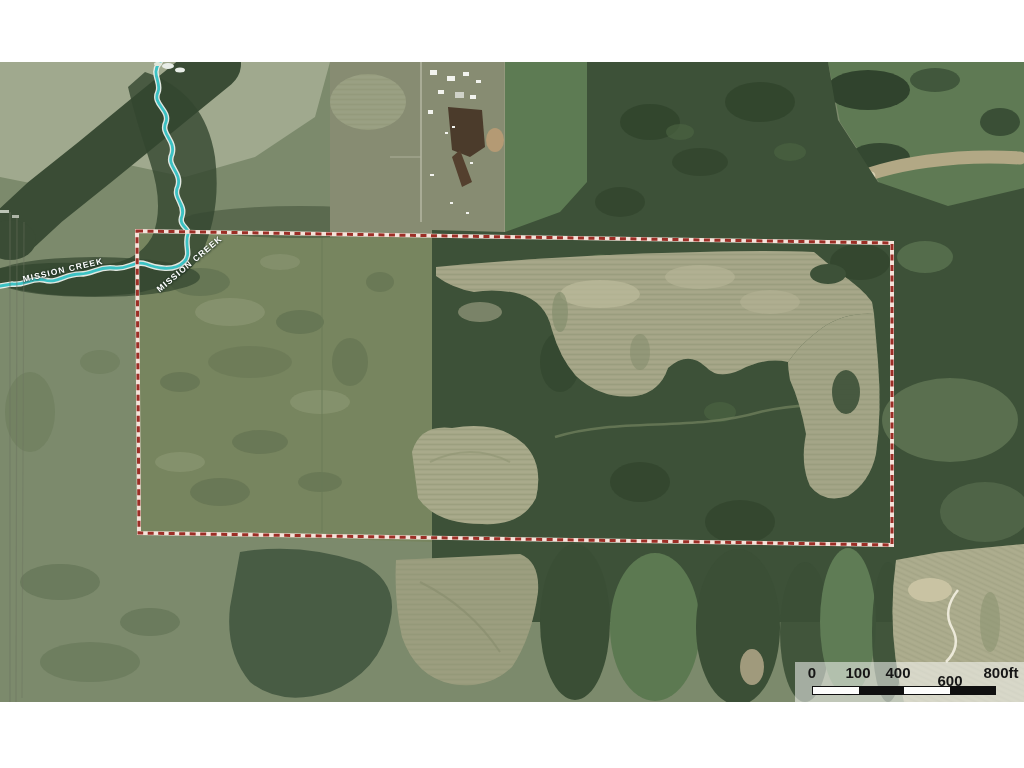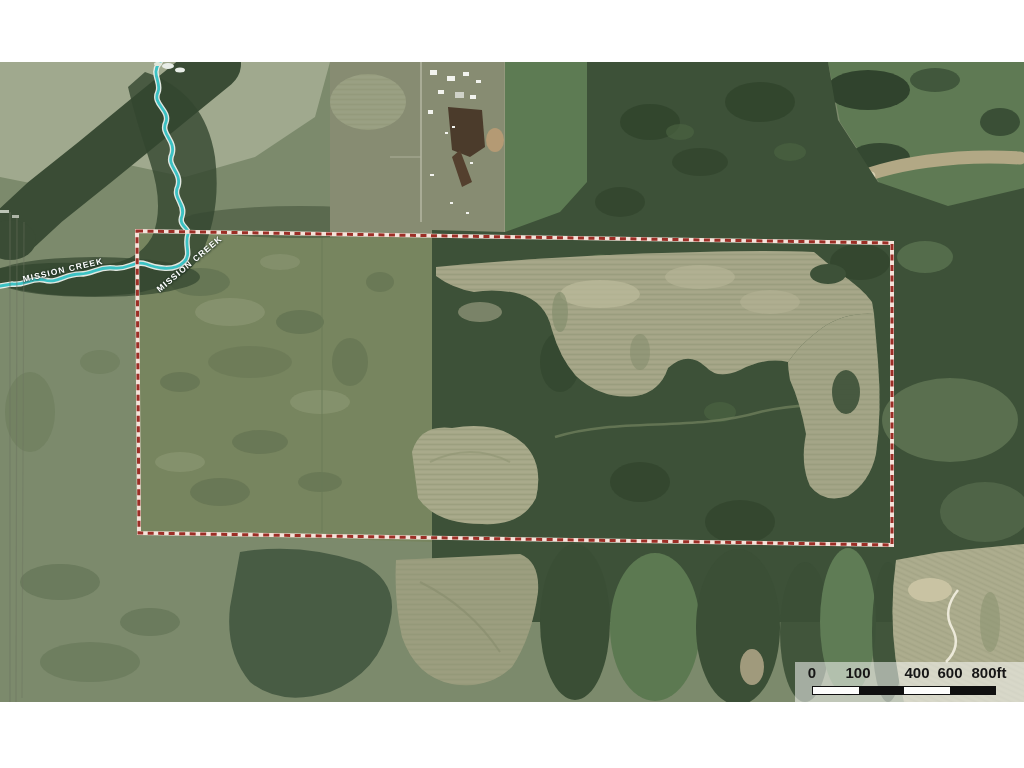--- a/index.html
+++ b/index.html
@@ -10,22 +10,22 @@
   .photo svg{position:absolute;left:0;top:0;}
   .creek-label{position:absolute;color:#ffffff;font-weight:bold;font-size:8.5px;
     letter-spacing:1.1px;white-space:nowrap;text-shadow:0 1px 2px rgba(15,35,25,.8),0 0 2px rgba(15,35,25,.6);
     transform-origin:left bottom;}
   .creek-label.l1{left:24px;top:212px;transform:rotate(-13deg);}
   .creek-label.l2{left:161px;top:222px;transform:rotate(-40deg);}
   .scalebar{position:absolute;left:795px;top:600px;width:229px;height:41px;
     background:var(--scalebar-bg,rgba(255,255,255,.52));}
   .sb-lab{position:absolute;top:2px;font-size:15px;font-weight:600;color:#161616;
     transform:translateX(-50%);}
-  .sb-lab.t0{left:17px;} .sb-lab.t1{left:63px;} .sb-lab.t2{left:122px;}
-  .sb-lab.t3{left:155px;} .sb-lab.t4{left:194px;}
+  .sb-lab.t0{left:17px;} .sb-lab.t1{left:63px;} .sb-lab.t2{left:103px;}
+  .sb-lab.t3{left:155px;margin-top:8px;} .sb-lab.t4{left:206px;}
   .sb-bar{position:absolute;left:17px;top:24px;width:184px;height:9px;
     border:1.5px solid #101010;box-sizing:border-box;display:flex;}
   .sb-seg{width:46px;height:100%;}
   .sb-seg.w{background:#fdfdfc;} .sb-seg.b{background:#101010;}
 </style>
 </head>
 <body>
 
 <div class="page">
   <div class="photo">

